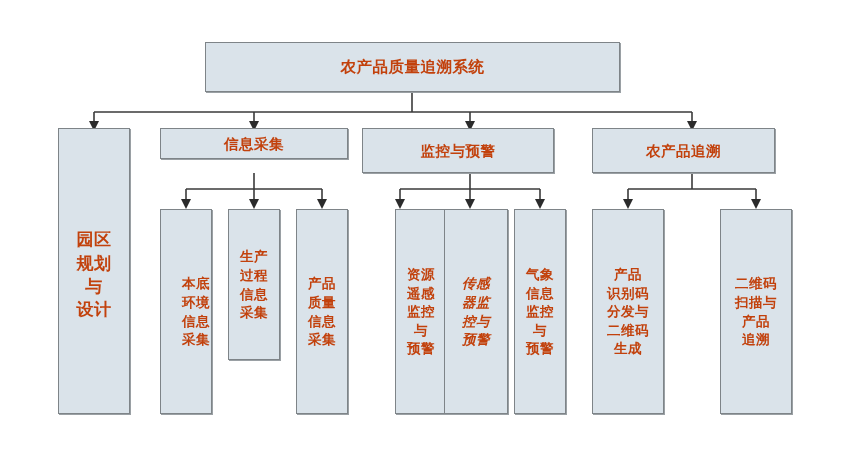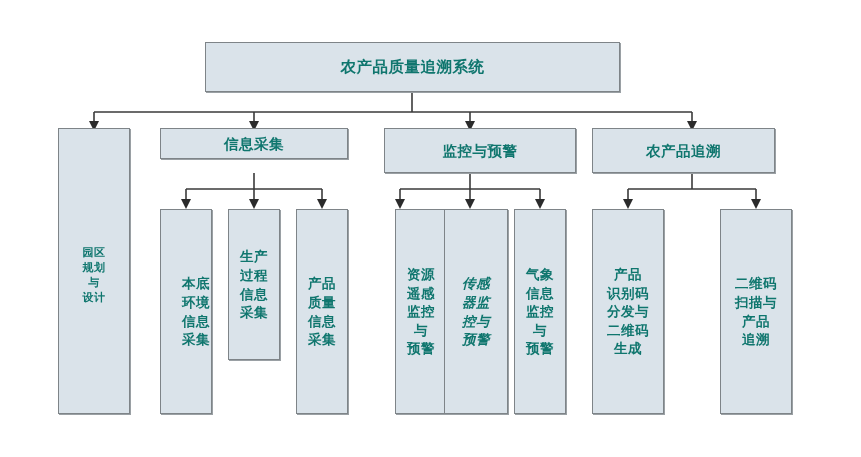--- a/index.html
+++ b/index.html
@@ -26,34 +26,34 @@
   .node {
     position: absolute;
     box-sizing: border-box;
     background: #dae3ea;
     border: 1px solid #7e8488;
     box-shadow: 1px 1px 0 0 #9aa0a4;
     display: flex;
     align-items: center;
     justify-content: center;
     text-align: center;
-    color: #0f766e;
+    color: #c2410c;
     font-family: "DejaVu Serif", "Liberation Serif", serif;
     font-weight: 700;
     letter-spacing: 0.5px;
   }
   .node .label {
     display: block;
     line-height: 1.38;
     white-space: pre-line;
   }
   .lvl-root .label { font-size: 15.5px; }
   .lvl-two .label  { font-size: 14.5px; }
   .lvl-leaf .label { font-size: 13.5px; }
-  .lvl-side .label { font-size: 11px; margin-top: 8px; }
+  .lvl-side .label { font-size: 17px; margin-top: 8px; }
 </style>
 </head>
 <body>
 
 <div id="canvas">
 
   <svg id="connectors" viewBox="0 0 861 457" xmlns="http://www.w3.org/2000/svg">
     <g stroke="#3a3a3a" stroke-width="1.6" fill="none">
 
       <path d="M 412 92 L 412 112"></path>
@@ -108,21 +108,21 @@
     <span class="label">园区
 规划
 与
 设计</span>
   </div>
 
   <div class="node lvl-two" style="left:160px; top:128px; width:188px; height:31px;">
     <span class="label">信息采集</span>
   </div>
 
-  <div class="node lvl-two" style="left:384px; top:128px; width:192px; height:45px;">
+  <div class="node lvl-two" style="left:362px; top:128px; width:192px; height:45px;">
     <span class="label">监控与预警</span>
   </div>
 
   <div class="node lvl-two" style="left:592px; top:128px; width:183px; height:45px;">
     <span class="label">农产品追溯</span>
   </div>
 
   <div class="node lvl-leaf" style="left:160px; top:209px; width:52px; height:205px;padding-left:20px;">
     <span class="label">本底
 环境

